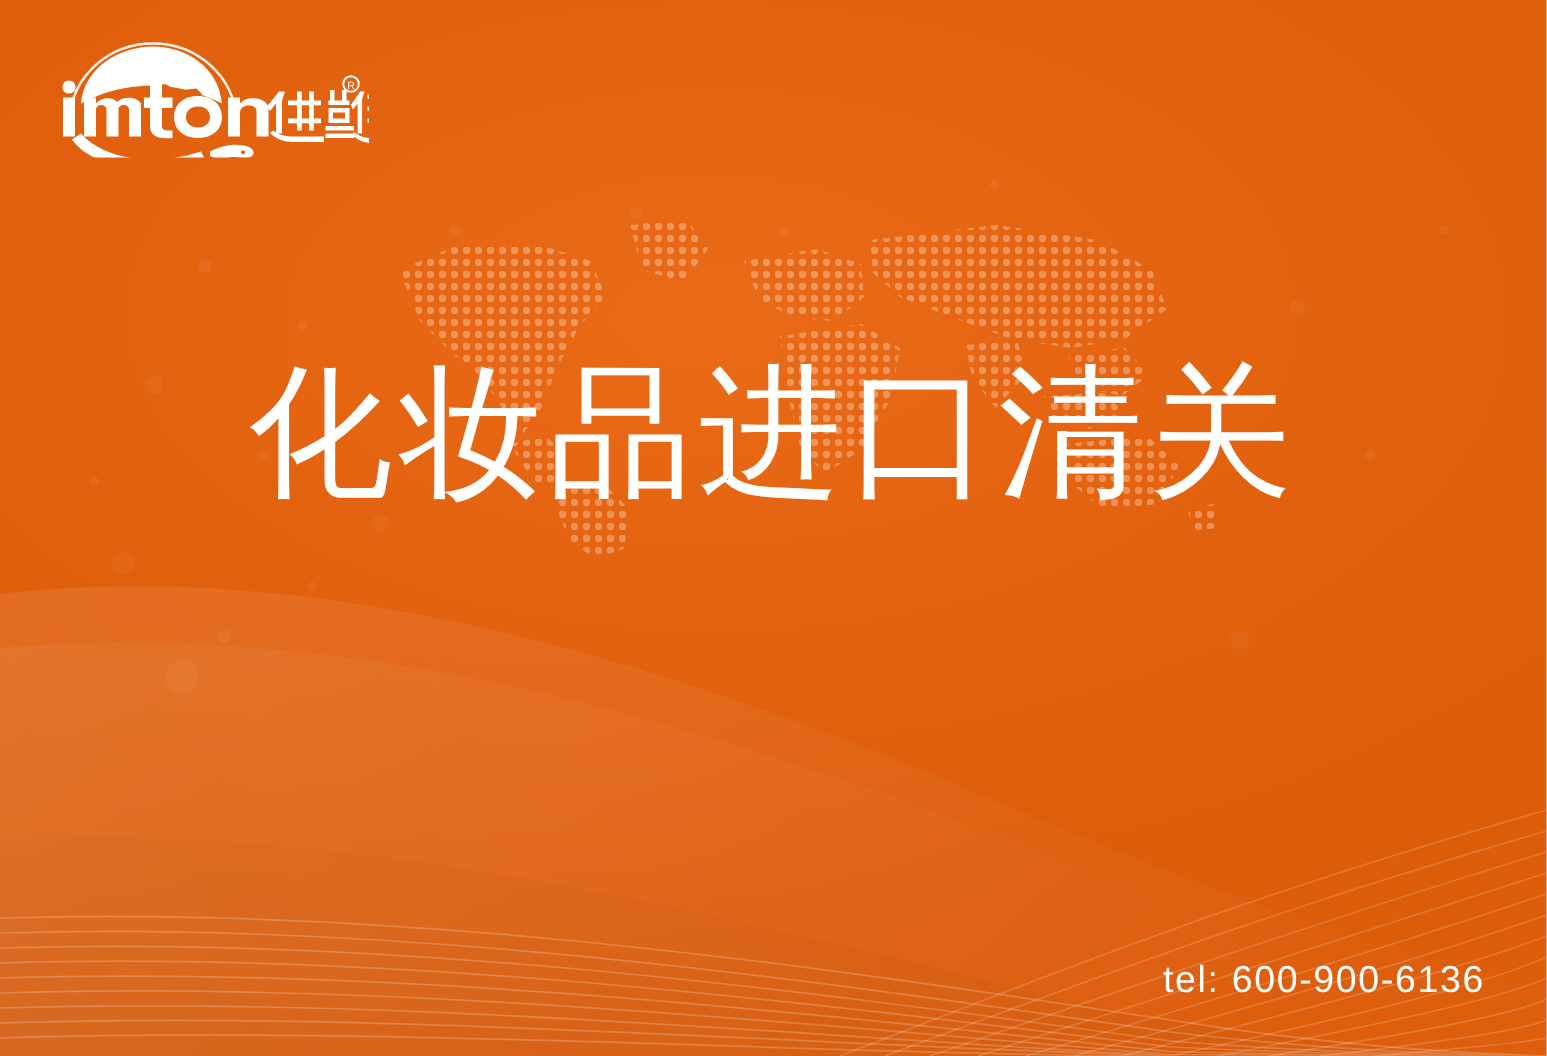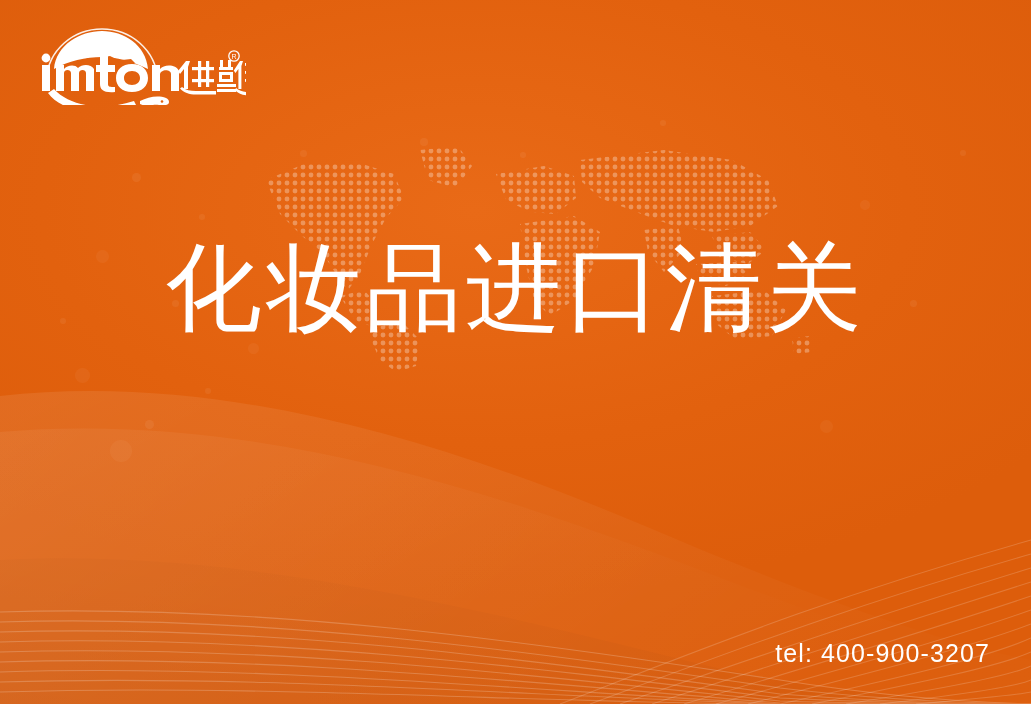--- a/index.html
+++ b/index.html
@@ -71,21 +71,21 @@
   #title-block {
     position: absolute;
     left: 0;
     right: 0;
     top: 232px;
     text-align: center;
     color: #ffffff;
   }
   .title-line {
     display: block;
-    font-family: Liberation Serif, serif;
+    font-family: Liberation Sans, sans-serif;
     font-weight: 400;
     font-size: 96px;
     line-height: 113px;
     letter-spacing: 4px;
     white-space: nowrap;
   }
 
   
   #tel {
     position: absolute;
@@ -271,15 +271,15 @@
       <path d="M12,66 C 26,86 66,90 100,78 l-2,-4 C 68,84 34,80 18,62 Z"></path>
       <path d="M104,74 c8,-4 18,-6 26,-3 c4,2 4,6 0,7 c-5,1 -9,-1 -13,0 c-5,1 -9,1 -13,-1 Z"></path>
       <circle cx="126" cy="74.5" r="1.3" fill="#e2610e"></circle>
     </g>
   </svg>
 
   <div id="title-block">
     <span class="title-line">化妆品进口清关</span>
   </div>
 
-  <div id="tel">tel: 400-900-3207</div>
+  <div id="tel">tel: 600-900-6136</div>
 
 </div>
 
 </body></html>

